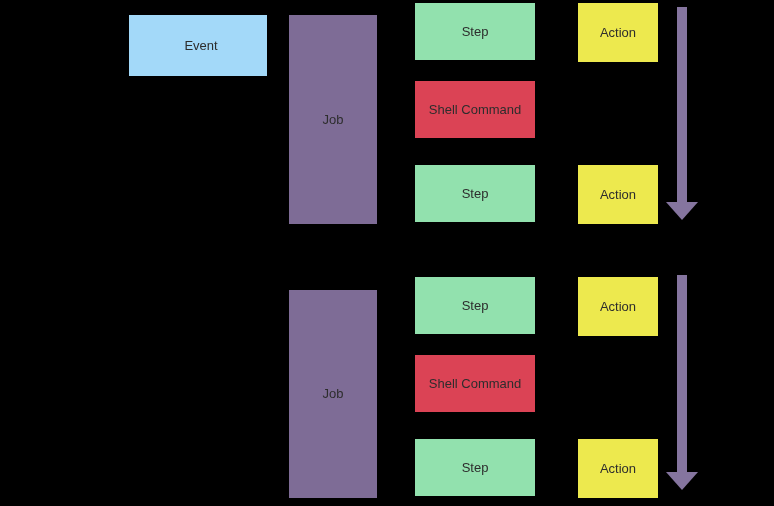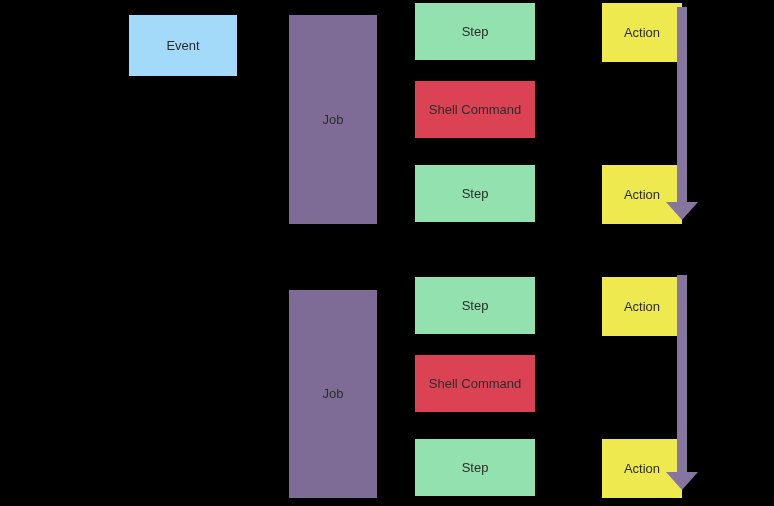--- a/index.html
+++ b/index.html
@@ -13,26 +13,26 @@
     font-size: 13px;
   }
   .node {
     position: absolute;
     display: flex;
     align-items: center;
     justify-content: center;
     text-align: center;
     line-height: 1.2;
   }
-  .event { left: 129px; top: 15px; width: 108px; height: 61px; }
+  .event { left: 129px; top: 15px; width: 132px; height: 61px; padding-left: 6px; }
   .job   { left: 289px; width: 88px; }
   .g1.job { top: 15px;  height: 209px; }
   .g2.job { top: 290px; height: 208px; }
   .stepcol { left: 415px; width: 120px; height: 57px; }
-  .action  { left: 578px; width: 80px;  height: 59px; margin-left: 24px; }
+  .action  { left: 578px; width: 80px;  height: 59px; }
   .g1.r1 { top: 3px; }   .g1.r2 { top: 81px; }  .g1.r3 { top: 165px; }
   .g2.r1 { top: 277px; } .g2.r2 { top: 355px; } .g2.r3 { top: 439px; }
   .arrow-shaft { position: absolute; left: 677px; width: 10px; }
   .g1.arrow-shaft { top: 7px;   height: 196px; }
   .g2.arrow-shaft { top: 275px; height: 198px; }
   .arrow-head {
     position: absolute; left: 666px; width: 0; height: 0;
     border-left: 16px solid transparent;
     border-right: 16px solid transparent;
     border-top-width: 18px; border-top-style: solid;

